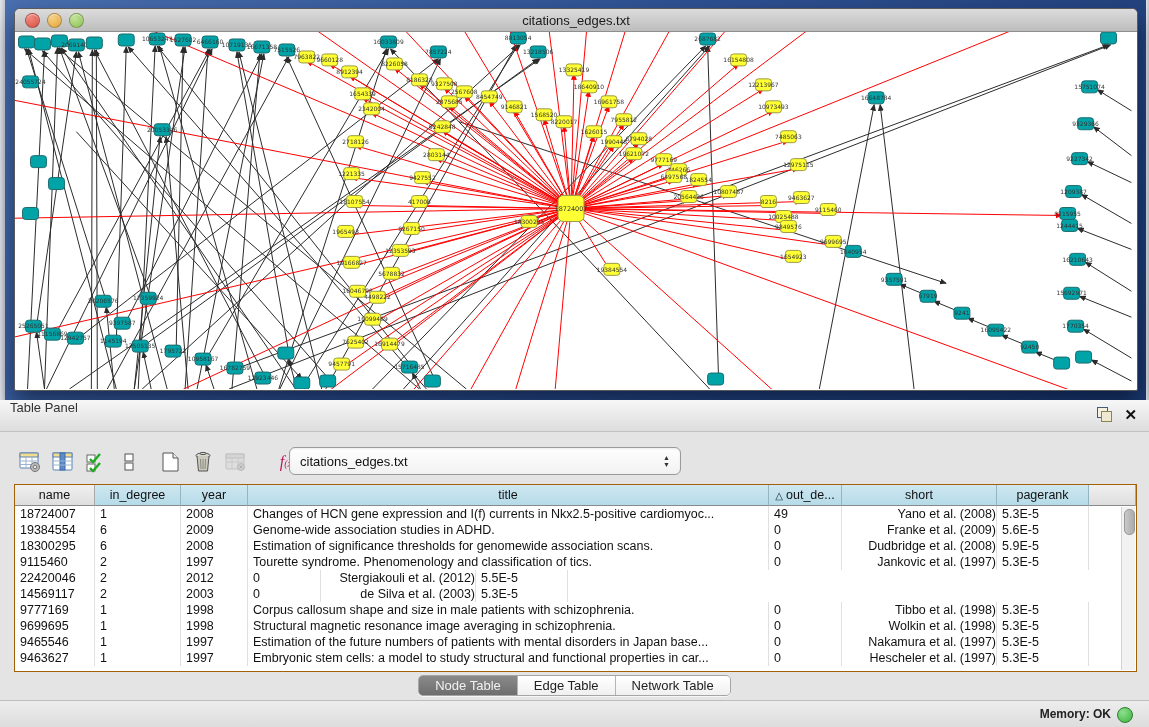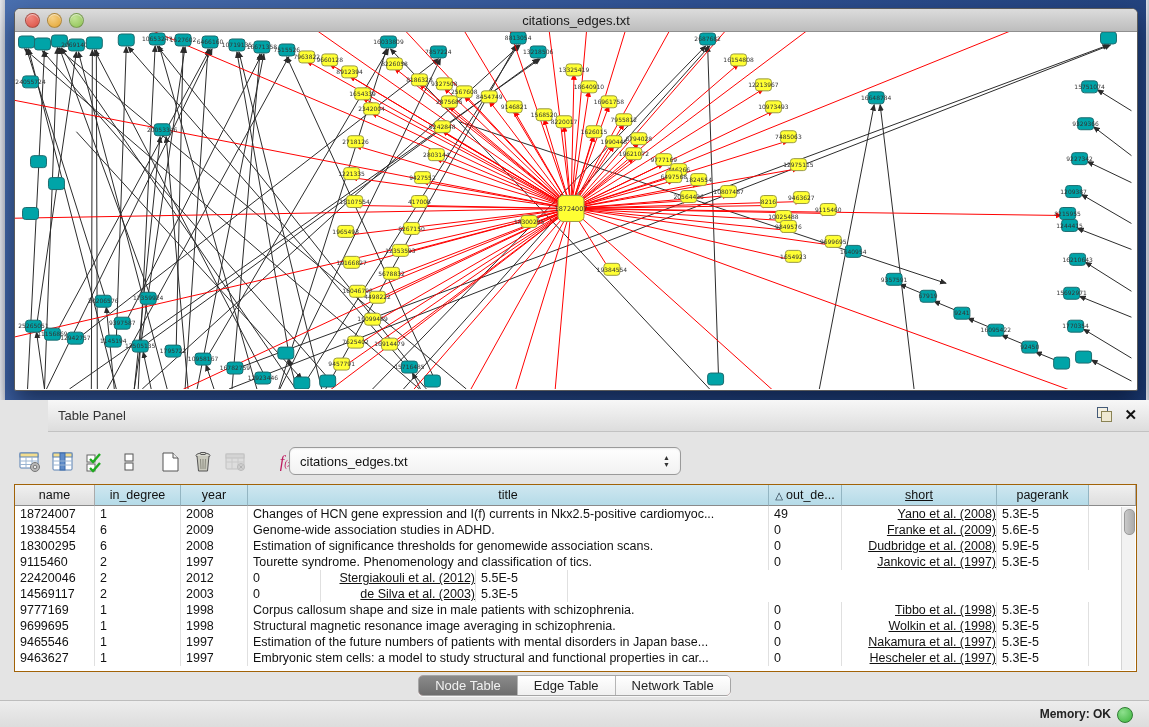--- a/index.html
+++ b/index.html
@@ -14,21 +14,21 @@
   .tl-dots{position:absolute;left:10px;top:4px;display:flex;gap:7px;}
   .tl-dot{width:13px;height:13px;border-radius:50%;border:1px solid rgba(0,0,0,.25);box-shadow:inset 0 1px 1px rgba(255,255,255,.6);}
   .tl-red{background:radial-gradient(circle at 35% 30%,#f0887e,#da4f42);}
   .tl-yellow{background:radial-gradient(circle at 35% 30%,#f5d086,#e3a430);}
   .tl-green{background:radial-gradient(circle at 35% 30%,#c2e395,#8cc152);}
   .win-title{width:100%;text-align:center;font-size:13px;color:#1a1a1a;}
   .graph-canvas{position:relative;width:1120px;height:357px;background:#ffffff;overflow:hidden;}
   .graph-canvas svg{display:block;}
   
   .table-panel{position:absolute;left:0;top:400px;width:1149px;height:300px;background:#e4e4e4;}
-  .tp-header{position:relative;height:31px;background:linear-gradient(#f7f7f7,#dddddd);border-bottom:1px solid #c2c2c2;display:flex;align-items:center;margin-left:48px;}
+  .tp-header{position:relative;height:31px;background:linear-gradient(#f7f7f7,#dddddd);border-bottom:1px solid #c2c2c2;display:flex;align-items:flex-start;}
   .tp-title{margin-left:10px;font-size:13px;color:#333;}
   .tp-icons{position:absolute;right:12px;top:7px;display:flex;gap:12px;align-items:center;}
   .float-ico{position:relative;width:15px;height:15px;}
   .float-ico .sq1{position:absolute;left:0;top:0;width:9px;height:9px;border:1.5px solid #445a78;background:#f4f0e2;}
   .float-ico .sq2{position:absolute;right:0;bottom:0;width:9px;height:9px;border:1.5px solid #8a8354;background:#efe9d2;}
   .close-ico{font-size:15px;font-weight:bold;color:#111;line-height:15px;cursor:default;}
   
   .toolbar{position:absolute;left:0;top:41px;width:1149px;height:42px;display:flex;align-items:center;}
   .tb-ico{width:24px;height:24px;margin-right:9px;display:flex;align-items:center;justify-content:center;}
   .tb-ico:first-child{margin-left:18px;}
@@ -42,21 +42,21 @@
   
   .tablewrap{position:absolute;left:14px;top:84px;width:1121px;height:186px;background:#fff;border:1px solid #a16207;overflow:hidden;}
   .thead{display:flex;height:21px;}
   .th{box-sizing:border-box;font-size:12.5px;color:#111;text-align:center;line-height:21px;background:linear-gradient(#cfe7f0,#b5dbe8);border-right:1px solid #93b5c2;border-bottom:1px solid #8a8a8a;overflow:hidden;white-space:nowrap;}
   .th.gray{background:linear-gradient(#f0f0f0,#dedede);border-right:1px solid #aaa;}
   .sortglyph{font-size:10px;color:#123;margin-right:3px;}
   .trow{display:flex;height:16px;}
   .td{box-sizing:border-box;font-size:12.5px;color:#111;line-height:16px;padding-left:5px;border-right:1px solid #e0e0e0;overflow:hidden;white-space:nowrap;}
   .td.center{text-align:right;padding-left:0;}
   
-  .cw0{width:80px;} .cw1{width:86px;} .cw2{width:67px;} .cw3{width:521px;} .cw4{width:73px;} .cw5{width:155px;text-decoration:underline;} .cw6{width:92px;} .cw7{flex:1;border-right:none;}
+  .cw0{width:80px;} .cw1{width:86px;} .cw2{width:67px;} .cw3{width:521px;} .cw4{width:73px;} .cw5{width:155px;} .cw6{width:92px;} .cw7{flex:1;border-right:none;}
   .vscroll{position:absolute;right:1px;top:22px;width:13px;height:163px;background:#f2f2f2;border-left:1px solid #d5d5d5;}
   .vthumb{position:absolute;left:2px;top:2px;width:9px;height:24px;border-radius:5px;background:linear-gradient(90deg,#c9c9c9,#ababab);border:1px solid #999;}
   
   .tabsrow{position:absolute;left:0;top:275px;width:1149px;display:flex;justify-content:center;}
   .seg{display:flex;border:1px solid #a5a5a5;border-radius:5px;overflow:hidden;background:#fca5a5;box-shadow:0 1px 0 rgba(255,255,255,.7);}
   .seg-btn{padding:0 16px;height:19px;line-height:19px;font-size:13px;color:#222;background:linear-gradient(#ffffff,#f0f0f0);border-right:1px solid #b5b5b5;}
   .seg-btn:last-child{border-right:none;}
   .seg-btn.active{background:linear-gradient(#8a8a8a,#6e6e6e);color:#f2f2f2;}
   
   .statusbar{position:absolute;left:0;top:700px;width:1149px;height:27px;background:linear-gradient(#ededed,#dcdcdc);border-top:1px solid #bdbdbd;font-weight:bold;}

